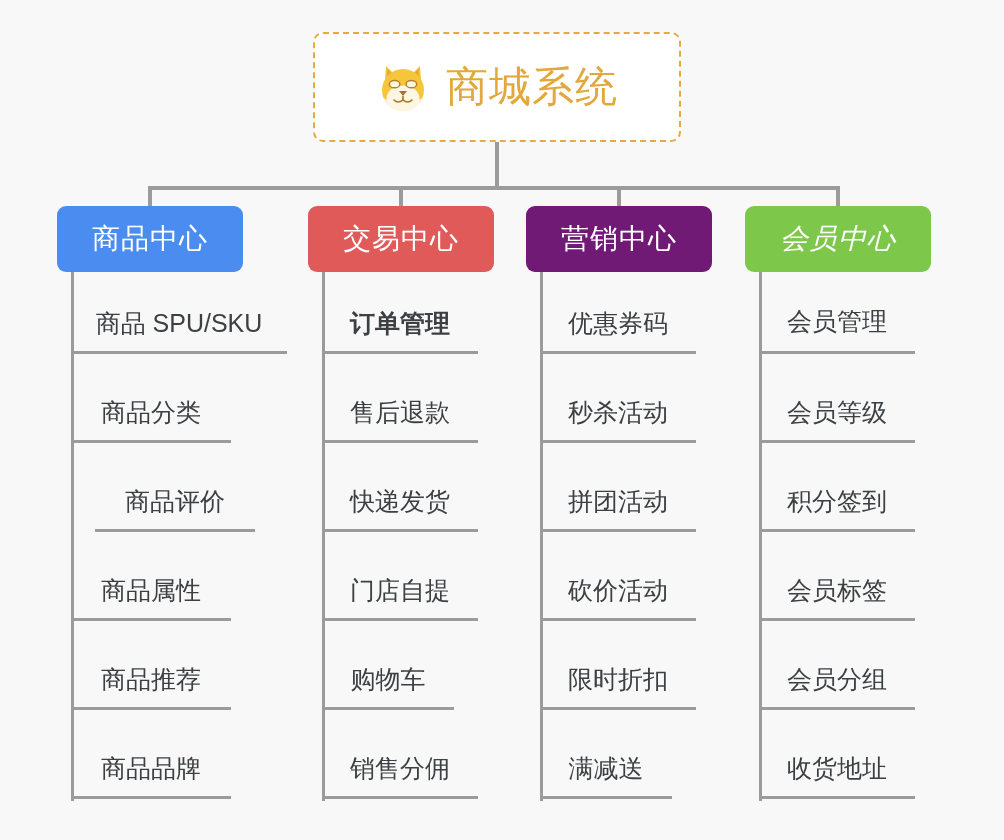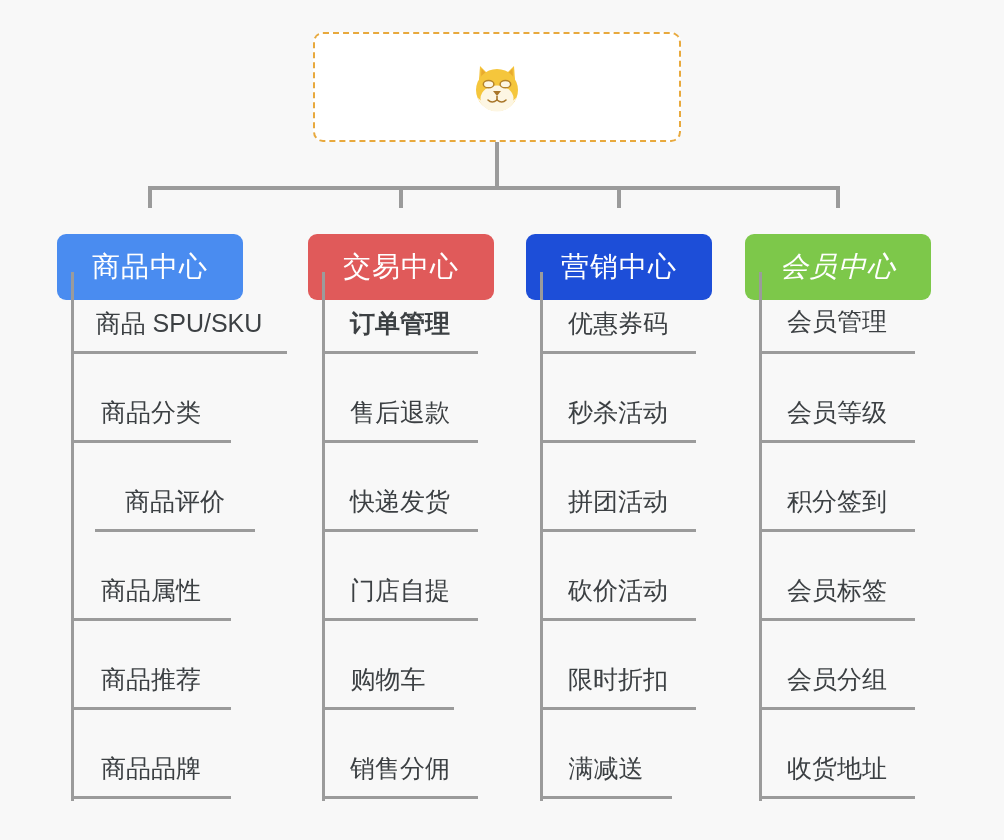--- a/index.html
+++ b/index.html
@@ -72,21 +72,20 @@
     height: 66px;
     box-sizing: border-box;
     border-radius: 9px;
     display: flex;
     align-items: center;
     justify-content: center;
     color: #ffffff;
     font-size: 28px;
     letter-spacing: 1px;
     white-space: nowrap;
-    margin-top: 28px;
   }
   
   .branch-trunk {
     position: absolute;
     width: 3px;
     background: #9b9b9b;
     left: 14px;
     top: 66px;
   }
   .leaf {
@@ -125,20 +124,21 @@
         <ellipse cx="18.6" cy="24.2" rx="5.3" ry="3.6" fill="#fdf6e3"></ellipse>
         <ellipse cx="35.4" cy="24.2" rx="5.3" ry="3.6" fill="#fdf6e3"></ellipse>
         <ellipse cx="18.6" cy="24.2" rx="5.3" ry="3.6" fill="none" stroke="#b4822a" stroke-width="1.5"></ellipse>
         <ellipse cx="35.4" cy="24.2" rx="5.3" ry="3.6" fill="none" stroke="#b4822a" stroke-width="1.5"></ellipse>
         <path d="M23 31 h8 l-4 5 Z" fill="#a8762a"></path>
         <path d="M27 36 v4" stroke="#a8762a" stroke-width="1.6" fill="none"></path>
         <path d="M27 40 q-5 4 -9 0" stroke="#a8762a" stroke-width="1.6" fill="none" stroke-linecap="round"></path>
         <path d="M27 40 q5 4 9 0" stroke="#a8762a" stroke-width="1.6" fill="none" stroke-linecap="round"></path>
       </svg>
     </span>
+    <span class="root-title">商城系统</span>
   </div>
 
   <div class="conn conn-v" style="left:495px; top:142px; height:48px;"></div>
   <div class="conn conn-h" style="left:148px; top:186px; width:692px;"></div>
   <div class="conn conn-v" style="left:148px; top:186px; height:22px;"></div>
   <div class="conn conn-v" style="left:399px; top:186px; height:22px;"></div>
   <div class="conn conn-v" style="left:617px; top:186px; height:22px;"></div>
   <div class="conn conn-v" style="left:836px; top:186px; height:22px;"></div>
 
   <div class="branch" style="left:57px; width:230px;">
@@ -185,21 +185,21 @@
     </div>
     <div class="leaf" style="top:460px; width:132px; height:44px;">
       <span class="leaf-label">购物车</span>
     </div>
     <div class="leaf" style="top:549px; width:156px; height:44px;">
       <span class="leaf-label">销售分佣</span>
     </div>
   </div>
 
   <div class="branch" style="left:526px; width:200px;">
-    <div class="branch-header" style="width:186px; background:#1d4ed8;">
+    <div class="branch-header" style="width:186px; background:#701a75;">
       <span>营销中心</span>
     </div>
     <div class="branch-trunk" style="height:529px;"></div>
     <div class="leaf" style="top:104px; width:156px; height:44px;">
       <span class="leaf-label">优惠券码</span>
     </div>
     <div class="leaf" style="top:193px; width:156px; height:44px;">
       <span class="leaf-label">秒杀活动</span>
     </div>
     <div class="leaf" style="top:282px; width:156px; height:44px;">

